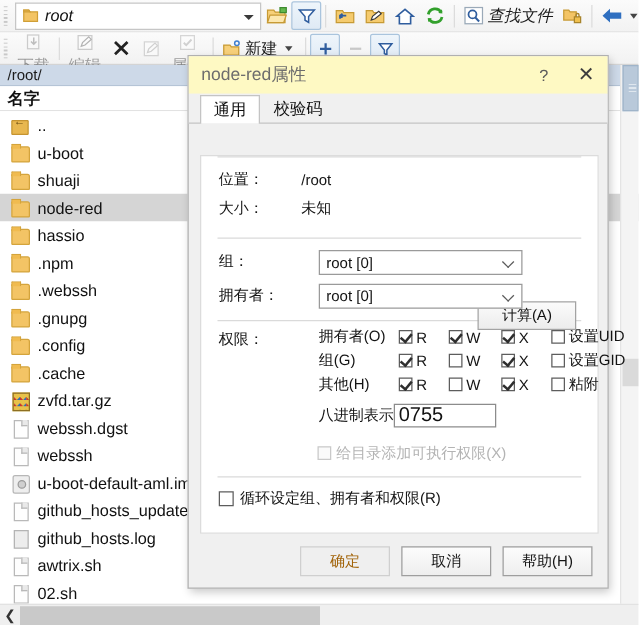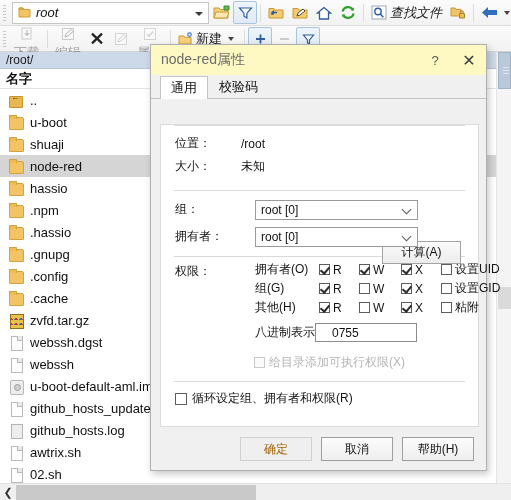--- a/index.html
+++ b/index.html
@@ -146,22 +146,22 @@
   .permrow { display:flex; align-items:center; height:19px; }
   .permrow .who { width:64px; flex:none; color:#141414; }
   .cb { display:flex; align-items:center; gap:3px; flex:none; }
   .cb .box { width:11px; height:11px; border:1px solid #5d5d5d; background:#fff; position:relative; flex:none; }
   .cb .box.checked::after { content:""; position:absolute; left:2px; top:0px; width:4px; height:7px;
      border-right:2px solid #2e2e2e; border-bottom:2px solid #2e2e2e; transform:rotate(40deg); }
   .cb .cl { color:#141414; }
   .w-r { width:40px; } .w-w { width:42px; } .w-x { width:40px; }
   .octrow { display:flex; align-items:center; height:23px; margin-top:4px; }
   .octrow .olbl { color:#141414; }
-  .octbox { width:102px; height:19px; background:#fff; border:1px solid #8c8c8c; font-size:12px;
-     display:flex; align-items:center; padding-left:16px; color:#111; }
+  .octbox { width:82px; height:19px; background:#fff; border:1px solid #8c8c8c; font-size:16px;
+     display:flex; align-items:center; padding-left:3px; color:#111; }
   .execrow { display:flex; align-items:center; justify-content:center; margin-top:10px; gap:4px; color:#b4b4b4; font-size:12px;margin-left:20px;}
   .execrow .box { width:11px;height:11px;border:1px solid #c9c9c9;background:#fafafa;flex:none; }
 
   .recurse { display:flex; align-items:center; gap:5px; padding-left:14px; margin-top:8px; font-size:12px; color:#141414; }
   .recurse .box { width:12px;height:12px;border:1px solid #5d5d5d;background:#fff;flex:none; }
 
   .dlg-footer { position:absolute; left:0; bottom:0; width:100%; height:42px;
      display:flex; align-items:center; justify-content:flex-end; gap:9px; padding-right:12px; }
   .dbtn { width:72px; height:24px; display:flex;align-items:center;justify-content:center;
      font-size:12px; color:#141414; background:linear-gradient(to bottom,#fcfcfc,#eeeeee);
@@ -368,21 +368,21 @@
       <div class="frow">
         <span class="ico folder"></span>
         <span class="nm">hassio</span>
       </div>
       <div class="frow">
         <span class="ico folder"></span>
         <span class="nm">.npm</span>
       </div>
       <div class="frow">
         <span class="ico folder"></span>
-        <span class="nm">.hassio</span>
+        <span class="nm">.webssh</span>
       </div>
       <div class="frow">
         <span class="ico folder"></span>
         <span class="nm">.gnupg</span>
       </div>
       <div class="frow">
         <span class="ico folder"></span>
         <span class="nm">.config</span>
       </div>
       <div class="frow">

